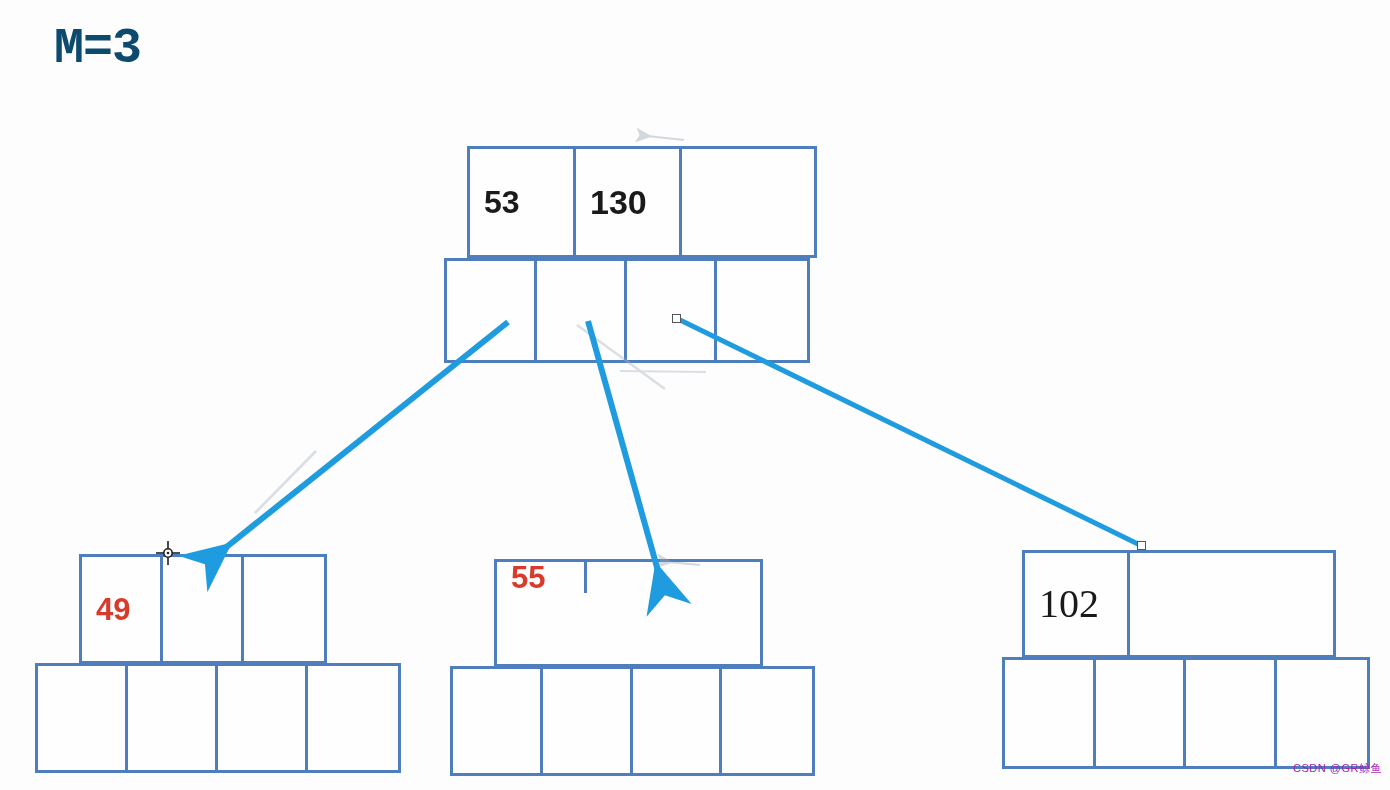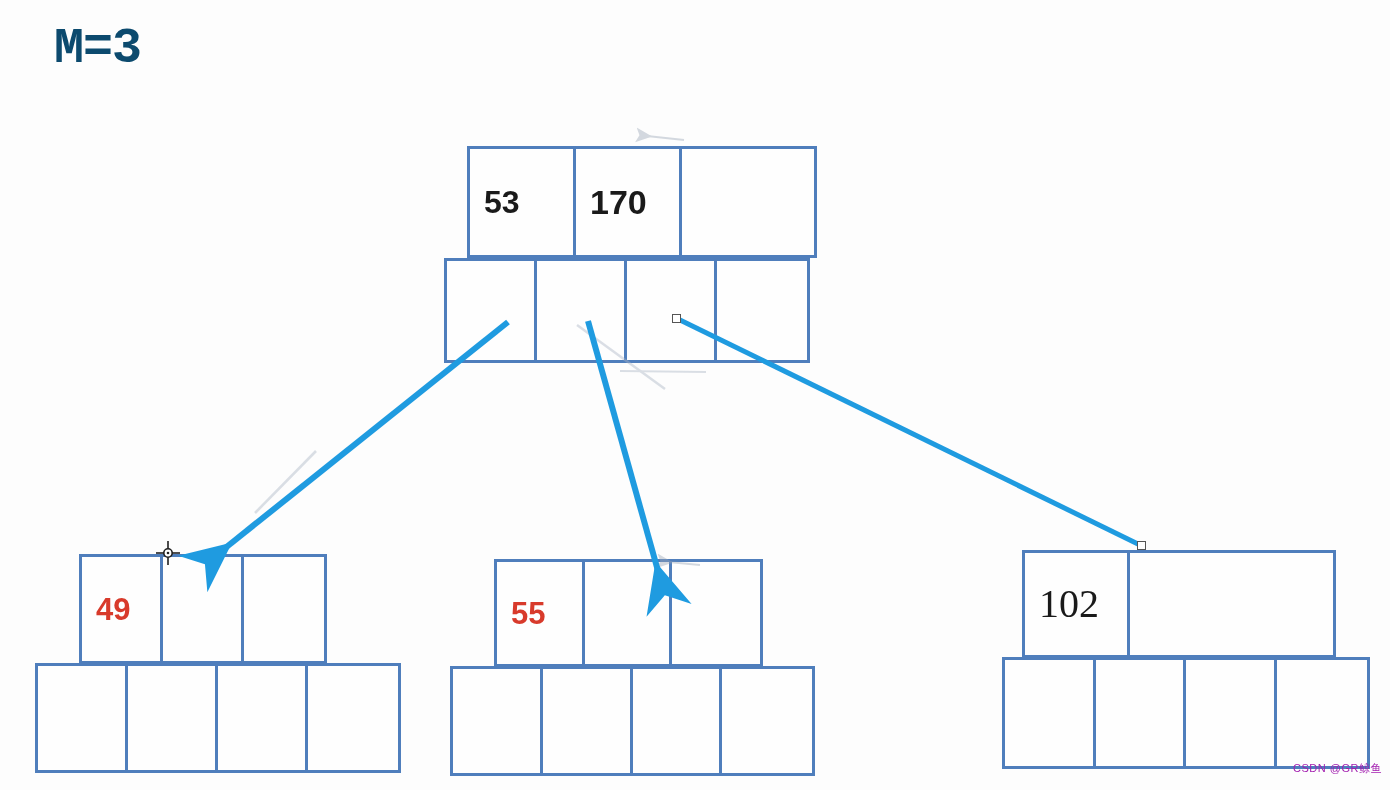--- a/index.html
+++ b/index.html
@@ -105,21 +105,21 @@
 
   <div class="title-label">M=3</div>
 
   <div class="node">
 
     <div class="row" style="left:467px; top:146px; width:350px; height:112px;">
       <div class="cell" style="width:106px;">
         <span class="key bold">53</span>
       </div>
       <div class="cell" style="width:106px;">
-        <span class="key sans-big">170</span>
+        <span class="key sans-big">130</span>
       </div>
       <div class="cell" style="width:106px;">
         <span class="key"></span>
       </div>
     </div>
 
     <div class="row" style="left:444px; top:258px; width:366px; height:105px;">
       <div class="cell" style="width:91.5px;"></div>
       <div class="cell" style="width:91.5px;"></div>
       <div class="cell" style="width:91.5px;"></div>
@@ -141,21 +141,21 @@
     </div>
     <div class="row" style="left:35px; top:663px; width:366px; height:110px;">
       <div class="cell" style="width:91.5px;"></div>
       <div class="cell" style="width:91.5px;"></div>
       <div class="cell" style="width:91.5px;"></div>
       <div class="cell" style="width:91.5px;"></div>
     </div>
   </div>
 
   <div class="node">
-    <div class="row" style="left:494px; top:559px; width:269px; height:108px;">
+    <div class="row" style="left:494px; top:559px; width:269px; height:108px;flex-direction:column;">
       <div class="cell" style="width:89.6px;">
         <span class="key red">55</span>
       </div>
       <div class="cell" style="width:89.6px;">
         <span class="key"></span>
       </div>
       <div class="cell" style="width:89.6px;">
         <span class="key"></span>
       </div>
     </div>

